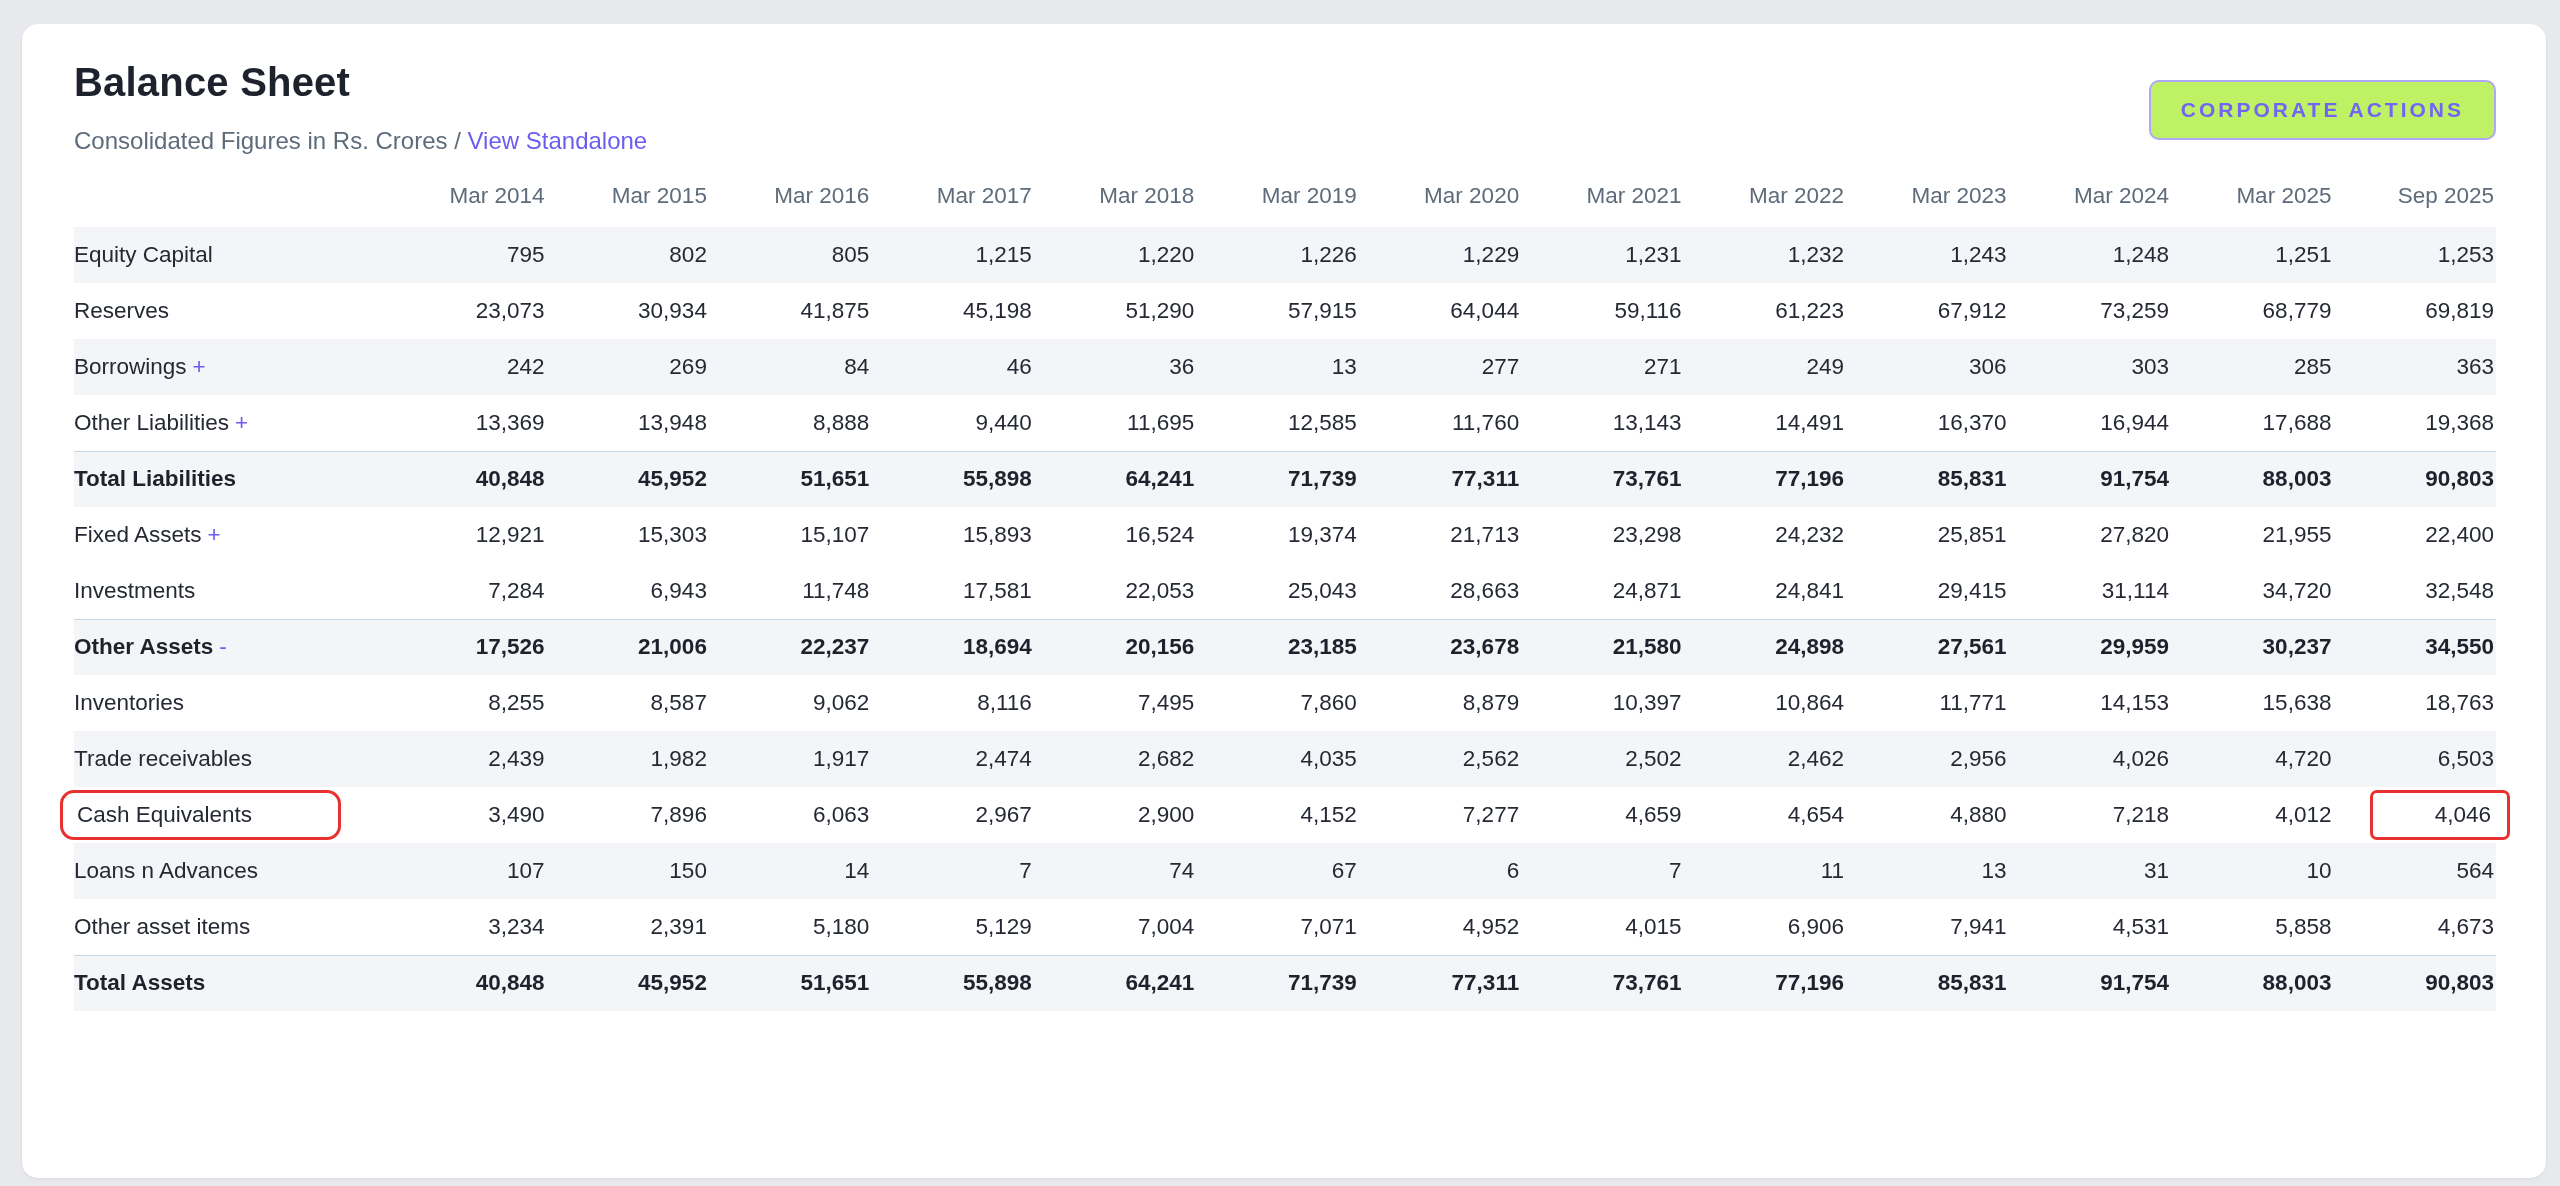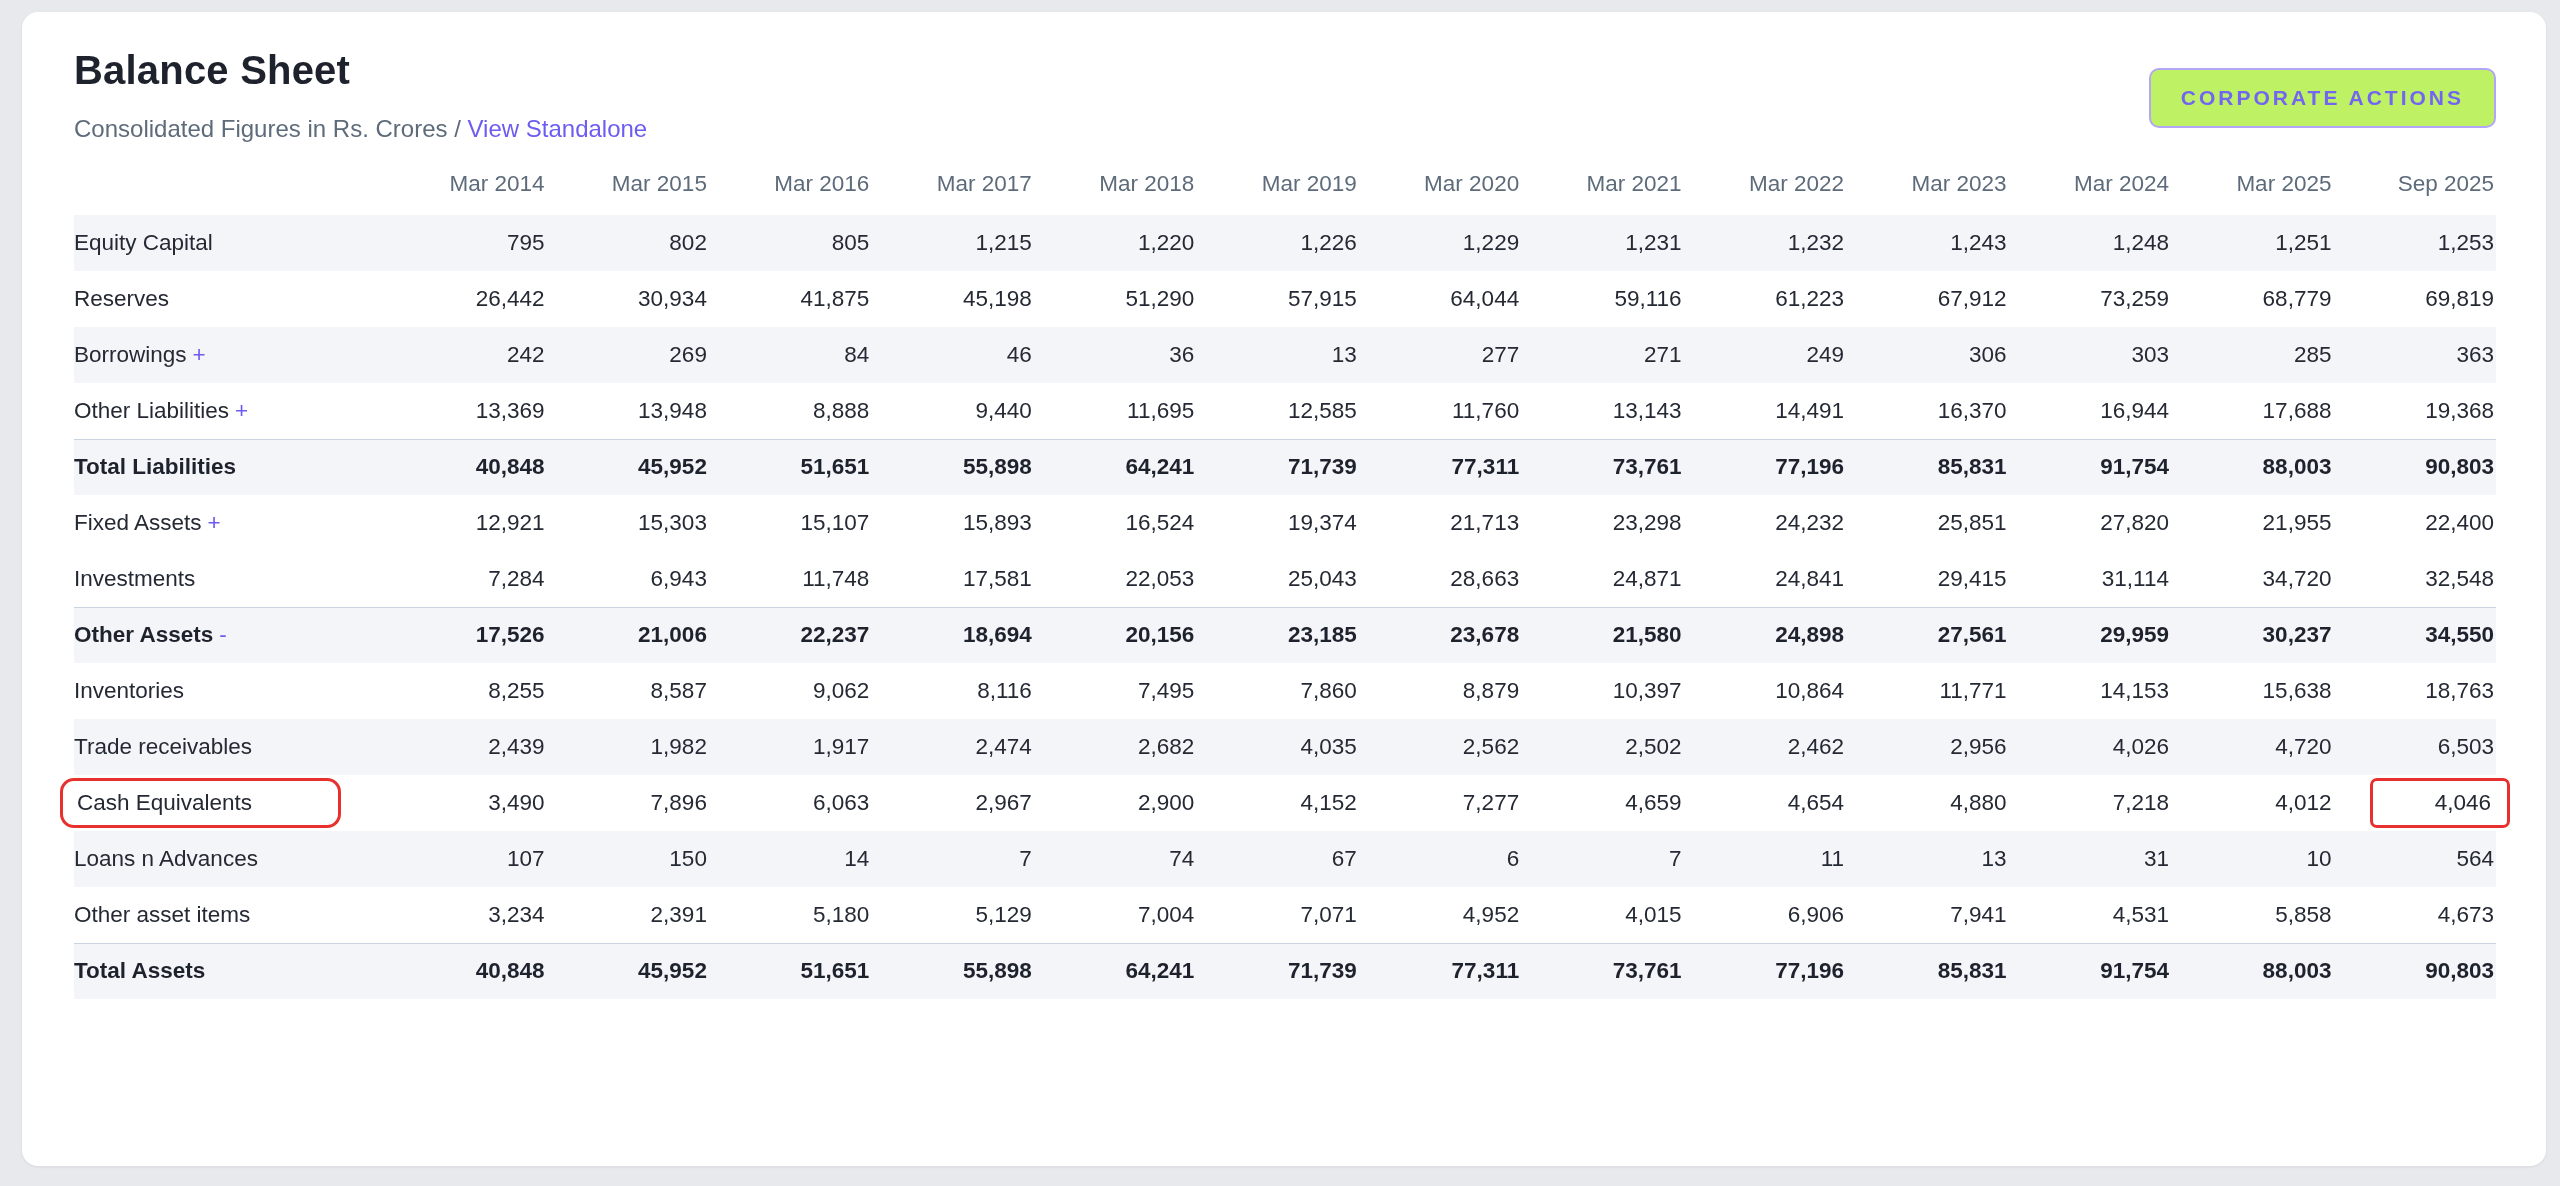--- a/index.html
+++ b/index.html
@@ -15,21 +15,21 @@
   * { box-sizing: border-box; }
   html, body {
     margin: 0; padding: 0;
     width: 2560px; height: 1186px;
     background: var(--page-bg);
     font-family: "Liberation Sans", "DejaVu Sans", sans-serif;
     overflow: hidden;
   }
   .card {
     position: absolute;
-    left: 22px; top: 12px;
+    left: 22px; top: 24px;
     width: 2524px; height: 1154px;
     background: #ffffff;
     border-radius: 16px;
     box-shadow: 0 1px 3px rgba(20,24,40,.08);
     padding: 36px 50px 0 52px;
   }
   .card-header {
     display: flex;
     justify-content: space-between;
     align-items: center;
@@ -167,21 +167,21 @@
           <td>1,229</td>
           <td>1,231</td>
           <td>1,232</td>
           <td>1,243</td>
           <td>1,248</td>
           <td>1,251</td>
           <td>1,253</td>
         </tr>
         <tr>
           <td class="label-cell"><span>Reserves</span></td>
-          <td>26,442</td>
+          <td>23,073</td>
           <td>30,934</td>
           <td>41,875</td>
           <td>45,198</td>
           <td>51,290</td>
           <td>57,915</td>
           <td>64,044</td>
           <td>59,116</td>
           <td>61,223</td>
           <td>67,912</td>
           <td>73,259</td>

